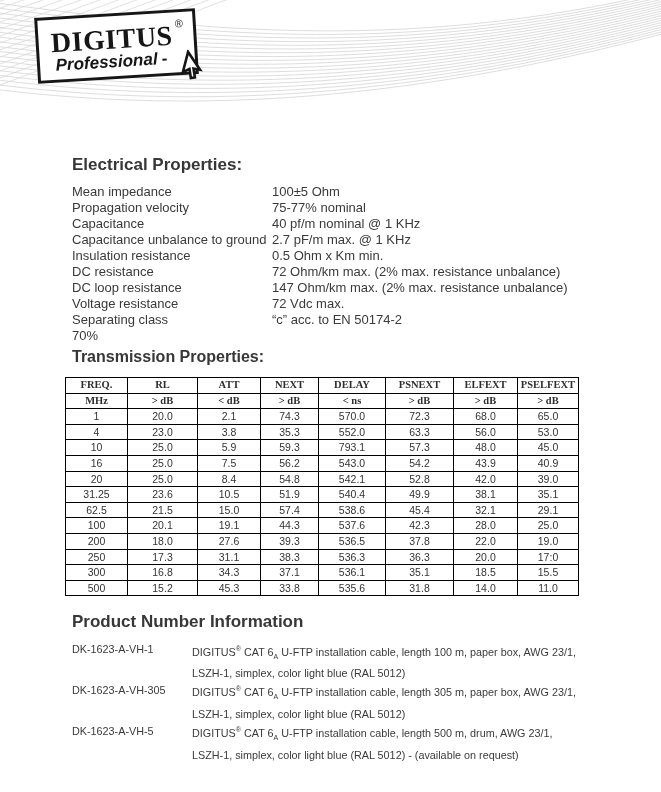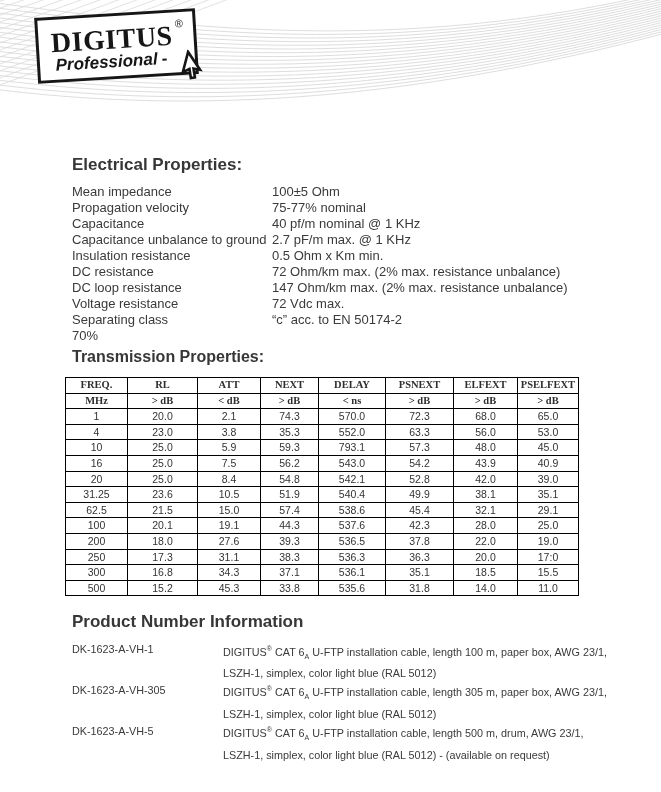--- a/index.html
+++ b/index.html
@@ -33,21 +33,21 @@
   .prop-value { flex:1; }
 
   
   .trans-heading { position:absolute; left:72px; top:348px; font-size:16px; font-weight:bold; color:#373737; }
   table.trans { position:absolute; left:65px; top:377px; width:513px; border-collapse:collapse; table-layout:fixed; }
   table.trans td { border:1px solid #000; text-align:center; font-size:10.5px; line-height:12.6px; padding:1px 2px; color:#333333; }
   table.trans .hdr td { font-weight:bold; color:#2e2e2e;font-family:Liberation Serif, serif; }
 
   
   .section-prod { position:absolute; left:72px; top:612px; width:540px; }
-  .prod-item { display:flex; font-size:10.8px; line-height:16.5px; color:#3a3a3a;gap:31px; }
+  .prod-item { display:flex; font-size:10.8px; line-height:16.5px; color:#3a3a3a; }
   .prod-code { width:120px; flex:none; }
   .prod-desc { flex:1; }
   .prod-desc sup { font-size:7px; }
   .prod-desc sub { font-size:7px; }
 </style>
 </head>
 <body>
 
 <div class="page">
 

